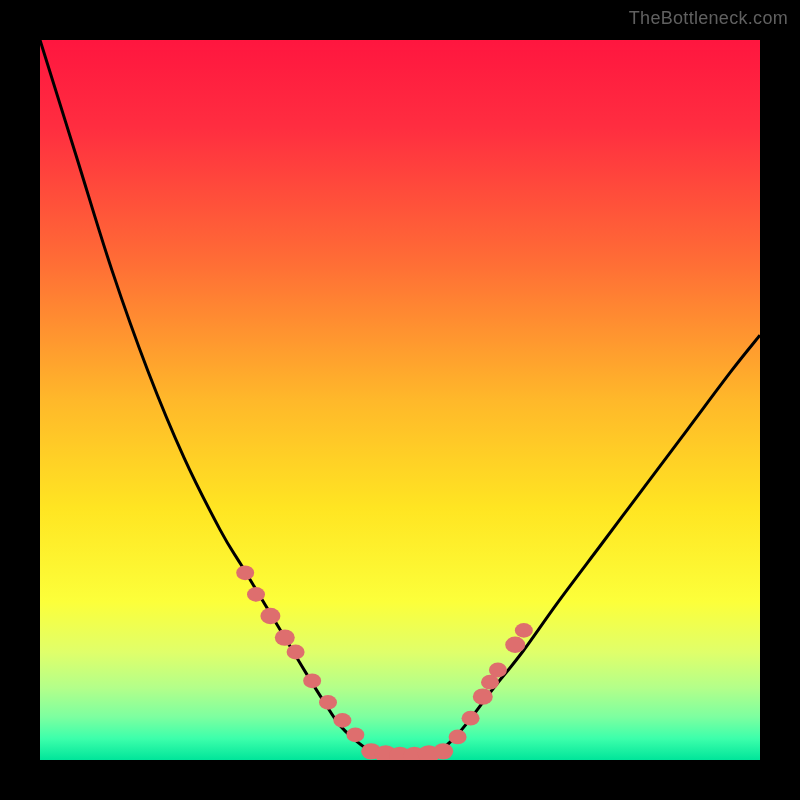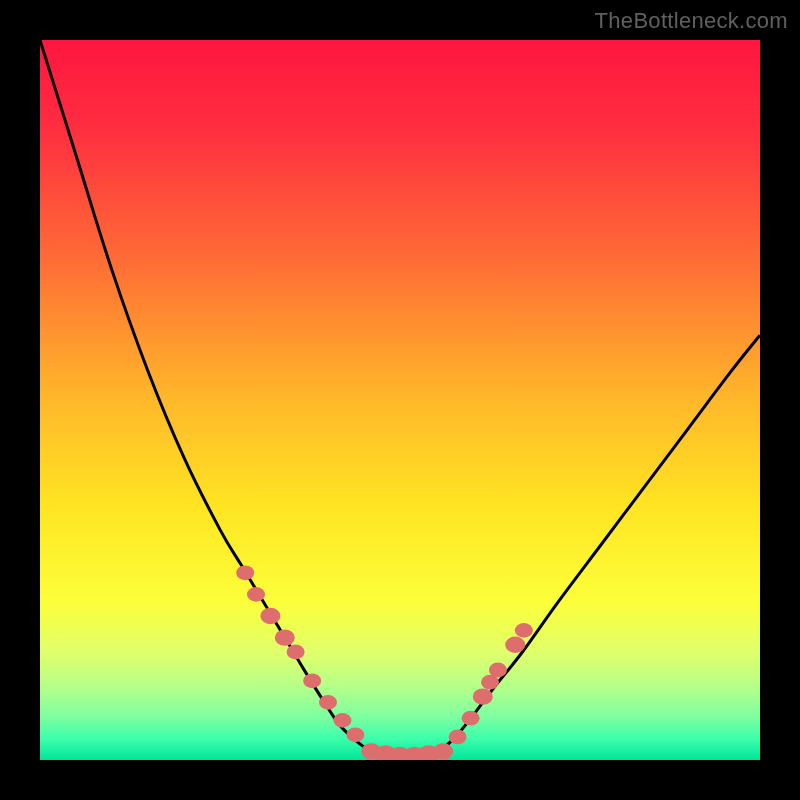--- a/index.html
+++ b/index.html
@@ -25,21 +25,21 @@
     top: 40px;
     width: 720px;
     height: 720px;
     overflow: hidden;
   }
   .attribution {
     position: absolute;
     top: 8px;
     right: 12px;
     color: #606060;
-    font-size: 22px;
+    font-size: 18px;
     font-weight: 400;
     letter-spacing: 0.3px;
   }
   svg { display: block; }
 </style>
 </head>
 <body>
 
 <div class="frame">
 

